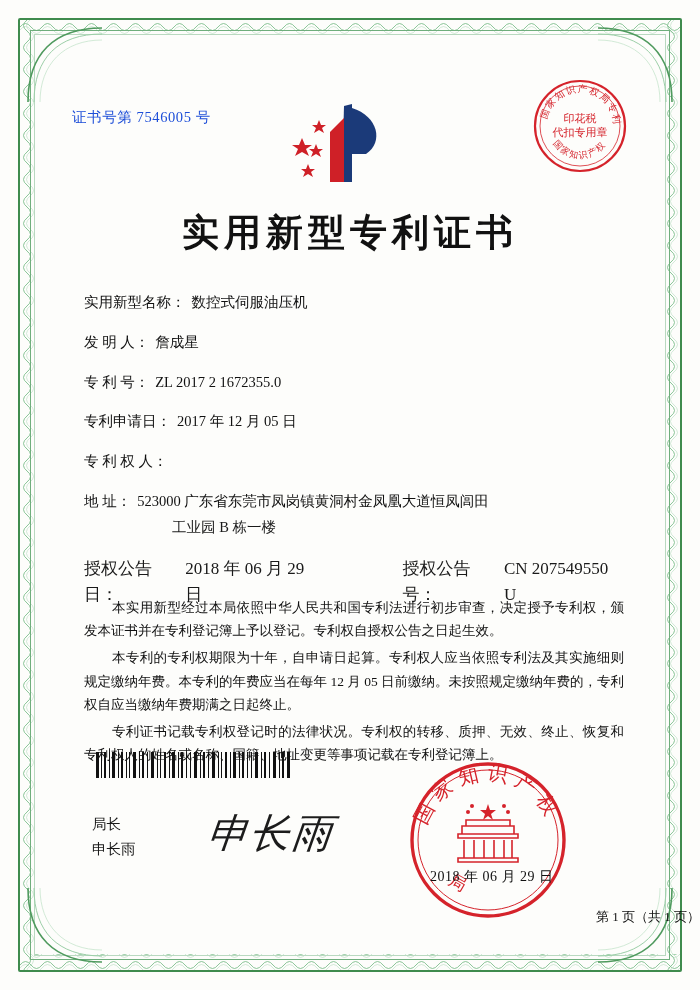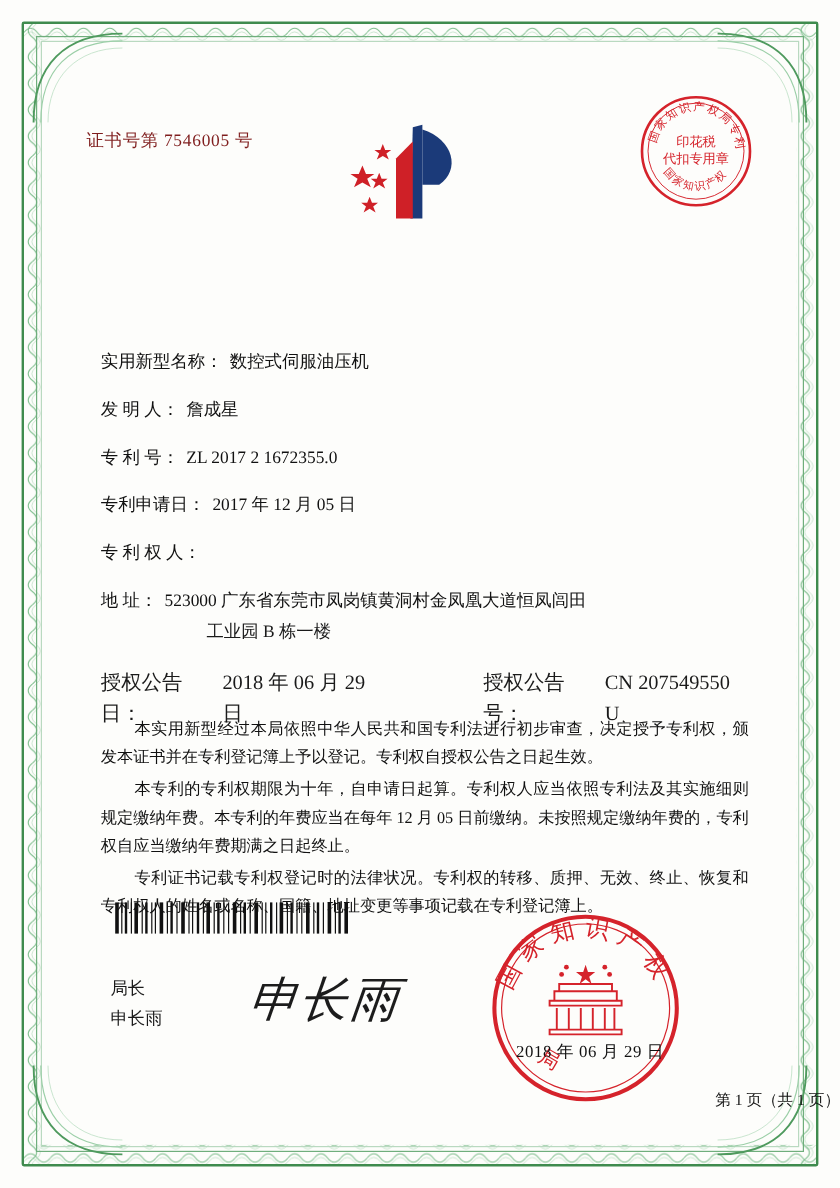--- a/index.html
+++ b/index.html
@@ -45,21 +45,21 @@
     pointer-events: none;
   }
 
   
   .cert-no {
     position: absolute;
     left: 72px;
     top: 108px;
     font-size: 14.5px;
     letter-spacing: 0.6px;
-    color: #7f1d1d;
+    color: #1d4ed8;
     text-align: center;
   }
 
   .logo {
     position: absolute;
     left: 286px;
     top: 98px;
     width: 120px;
     height: 92px;
   }
@@ -281,20 +281,21 @@
         <textPath href="#arcTop" startOffset="6%">国家知识产权局专利局</textPath>
       </text>
       <text fill="#d5232b" font-size="9" letter-spacing="1.4" font-family="Liberation Serif, serif">
         <textPath href="#arcBot" startOffset="18%">国家知识产权</textPath>
       </text>
       <text x="48" y="44" text-anchor="middle" fill="#d5232b" font-size="11" font-family="Liberation Serif, serif">印花税</text>
       <text x="48" y="58" text-anchor="middle" fill="#d5232b" font-size="11" font-family="Liberation Serif, serif">代扣专用章</text>
     </svg>
   </div>
 
+  <div class="title">实用新型专利证书</div>
 
   <div class="fields">
     <div class="frow">
       <span class="flabel">实用新型名称：</span>
       <span class="fvalue">数控式伺服油压机</span>
     </div>
     <div class="frow">
       <span class="flabel">发 明 人：</span>
       <span class="fvalue">詹成星</span>
     </div>

